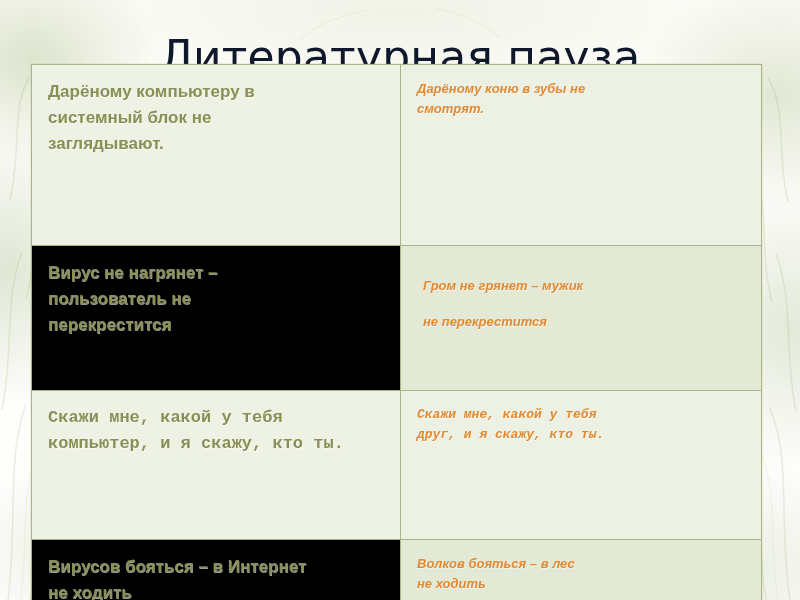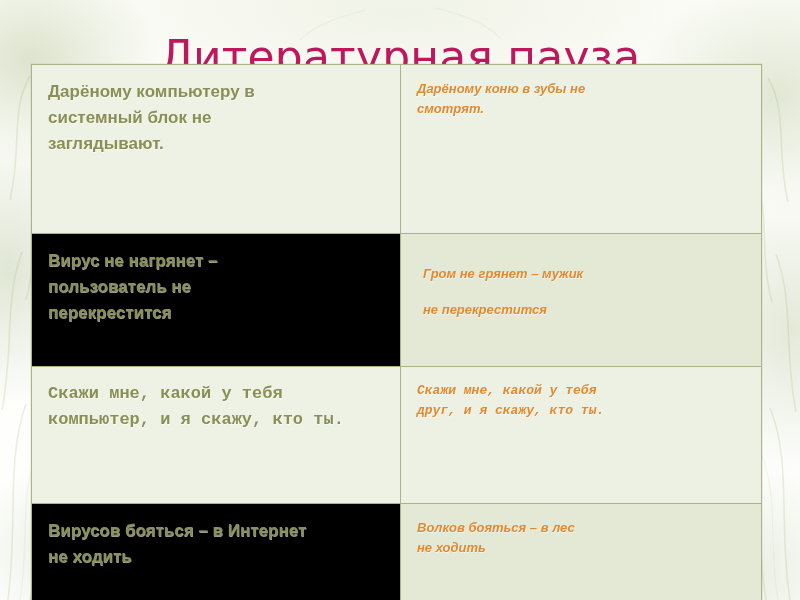--- a/index.html
+++ b/index.html
@@ -49,40 +49,40 @@
   
   #title {
     position: absolute;
     left: 0;
     top: 2px;
     width: 800px;
     text-align: center;
     font-size: 44px;
     font-weight: 400;
     letter-spacing: 0.2px;
-    color: #be185d;
+    color: #0f172a;
     text-shadow: 1px 1px 1px rgba(255,255,255,0.85), 0 1px 0 rgba(120,135,70,0.25);
     white-space: nowrap;
     font-family: "DejaVu Sans", "Liberation Sans", sans-serif;
   }
 
   
   #proverb-table {
     position: absolute;
     left: 31px;
     top: 64px;
     width: 730px;
     border-collapse: collapse;
     table-layout: fixed;
     box-shadow: 0 0 0 0.5px rgba(150,160,110,0.25);
   }
   #proverb-table td {
     vertical-align: top;
     border: 1px solid #aab486;
-    padding: 14px 16px 10px 16px;
+    padding: 14px 16px 22px 16px;
     line-height: 1.52;
   }
   col.col-left  { width: 369px; }
   col.col-right { width: 361px; }
 
   .cell-left {
     color: #8a8f55;
     font-weight: bold;
     font-size: 17px;
     font-style: normal;

